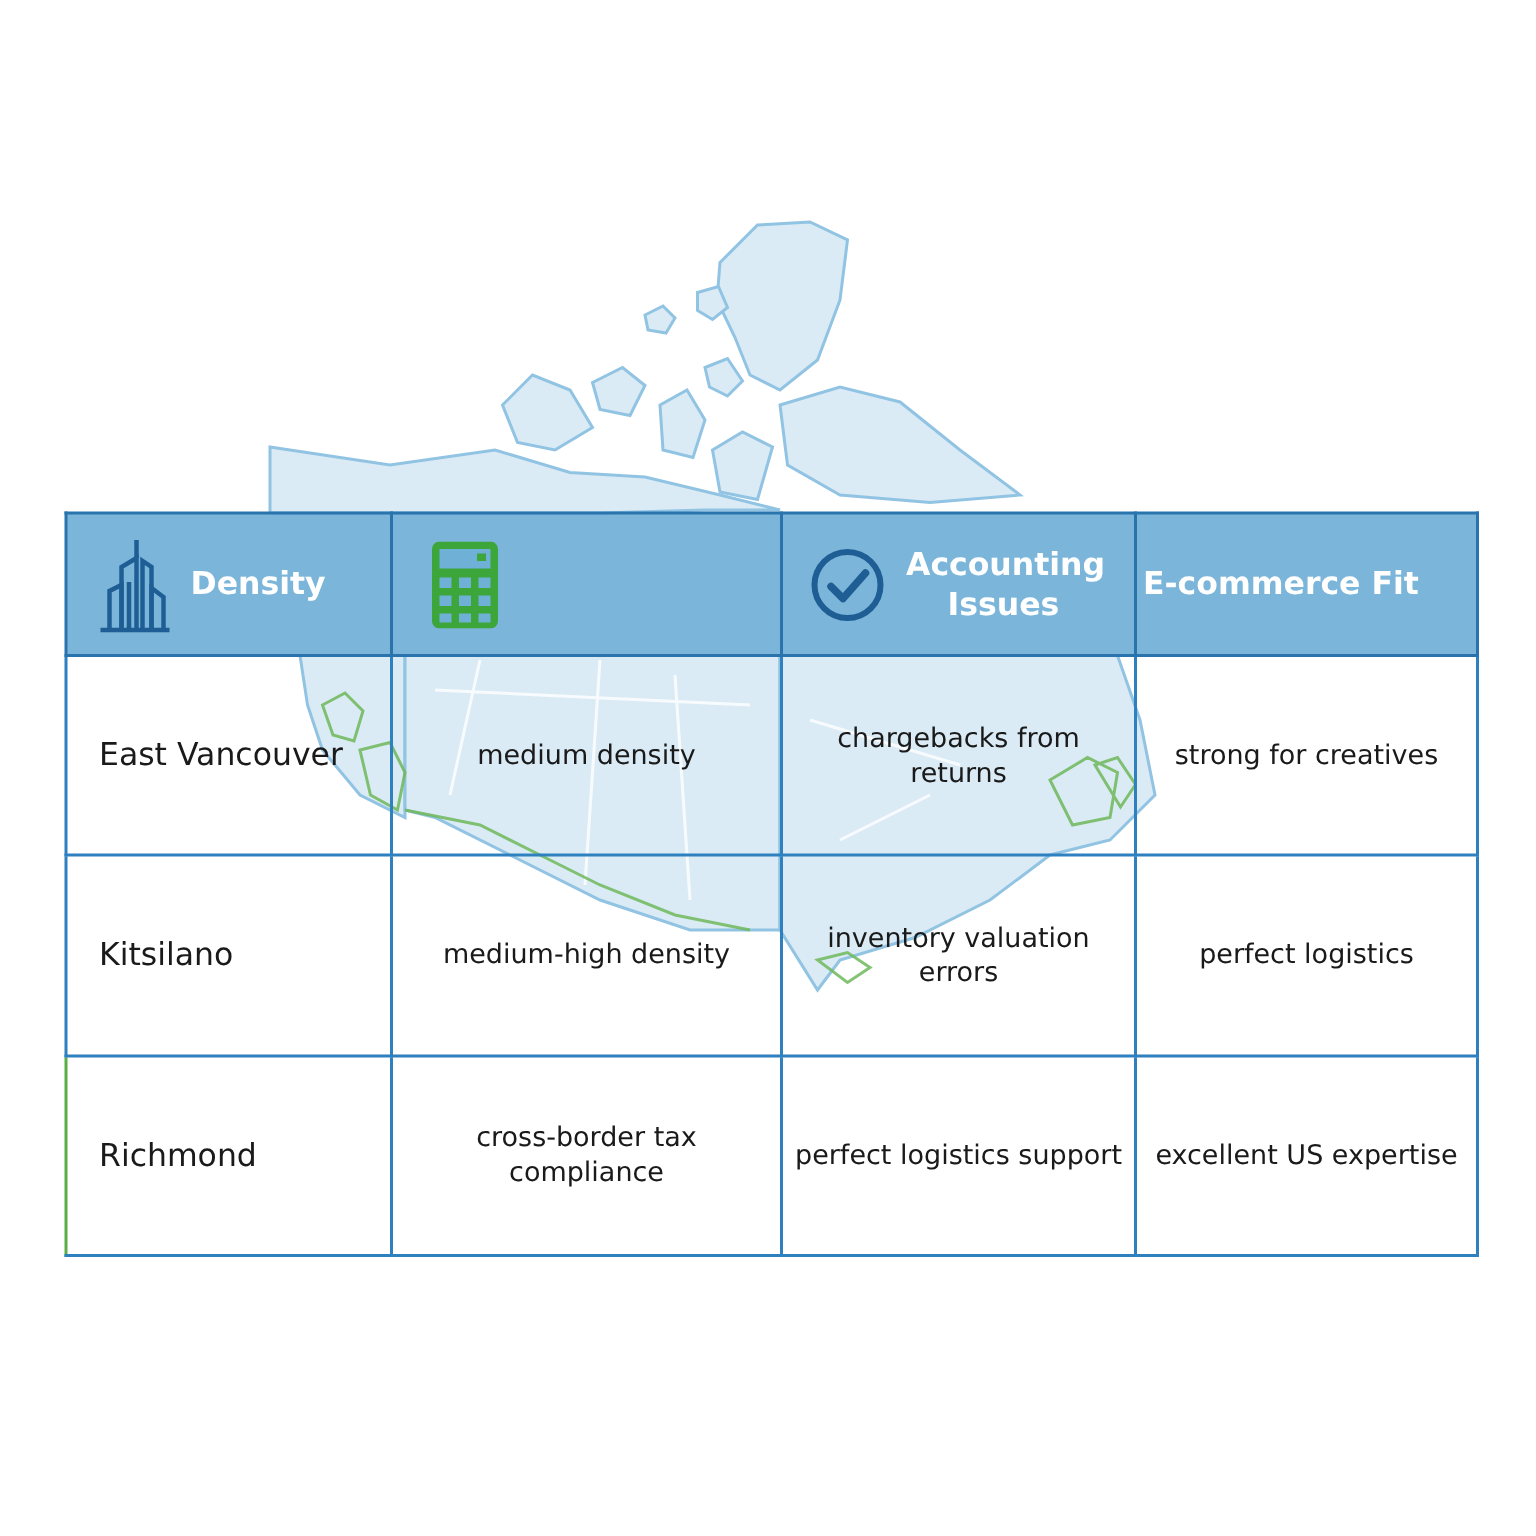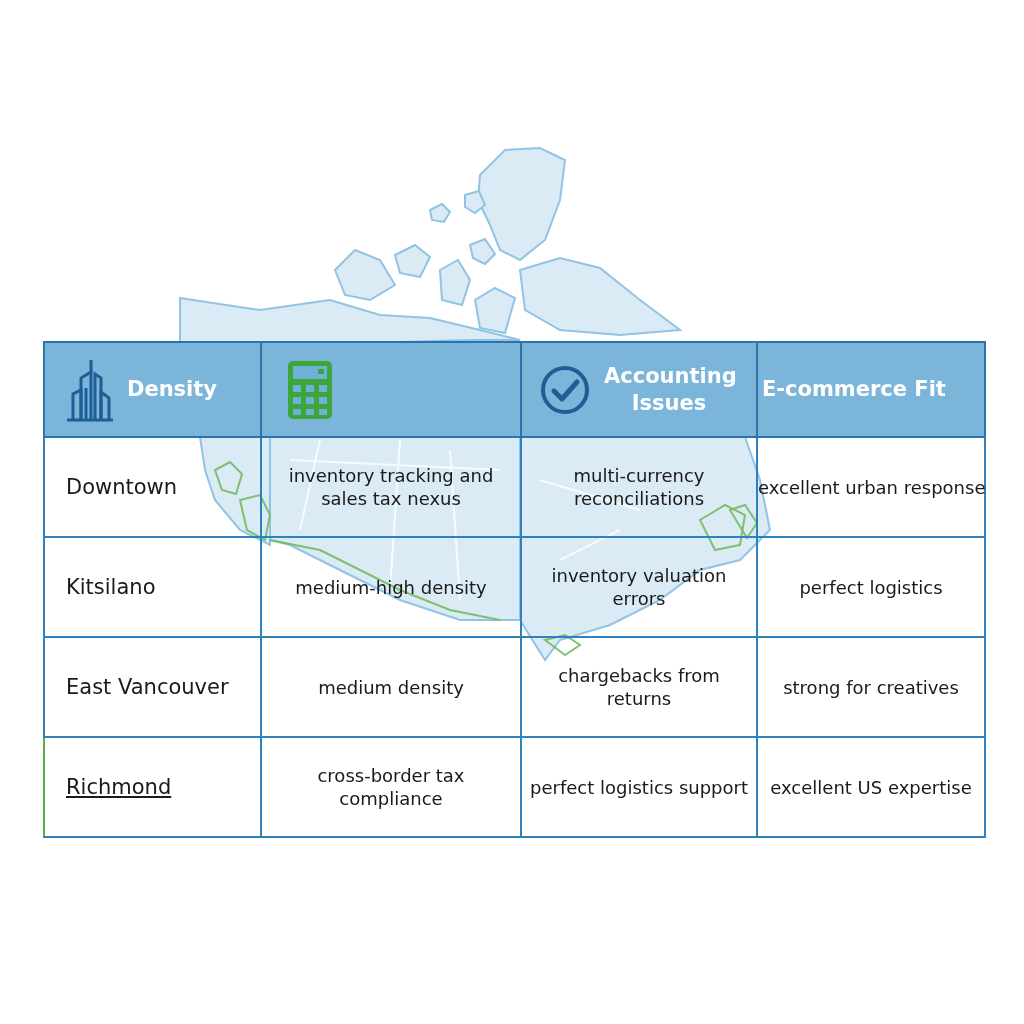--- a/index.html
+++ b/index.html
@@ -113,38 +113,32 @@
         </th>
         <th style="width:218px">
           <div class="hcell">
             <span>E-commerce Fit</span>
           </div>
         </th>
       </tr>
     </thead>
     <tbody>
       <tr>
-        <td class="first">Downtown</td>
-        <td>inventory tracking and sales tax nexus</td>
-        <td>multi-currency reconciliations</td>
-        <td style="border-left-color:#5aae46; padding:0; white-space:nowrap;">excellent urban response</td>
+        <td class="first">East Vancouver</td>
+        <td>medium density</td>
+        <td class="g">chargebacks from returns</td>
+        <td class="g">strong for creatives</td>
       </tr>
       <tr>
         <td class="first g" style="border-right-color:#2f80bf;">Kitsilano</td>
         <td class="g" style="border-left-color:#2f80bf;">medium-high density</td>
         <td class="g">inventory valuation errors</td>
         <td class="g">perfect logistics</td>
       </tr>
       <tr>
-        <td class="first">East Vancouver</td>
-        <td>medium density</td>
-        <td class="g">chargebacks from returns</td>
-        <td class="g">strong for creatives</td>
-      </tr>
-      <tr>
-        <td class="first" style="border-left-color:#5aae46; border-top-color:#5aae46;text-decoration:underline;">Richmond</td>
+        <td class="first" style="border-left-color:#5aae46; border-top-color:#5aae46;">Richmond</td>
         <td style="border-top-color:#5aae46;margin-left:45px;">cross-border tax compliance</td>
         <td style="border-top-color:#5aae46;margin-left:44px;">perfect logistics support</td>
         <td class="g">excellent US expertise</td>
       </tr>
     </tbody>
   </table>
 </div>
 
 </body></html>

